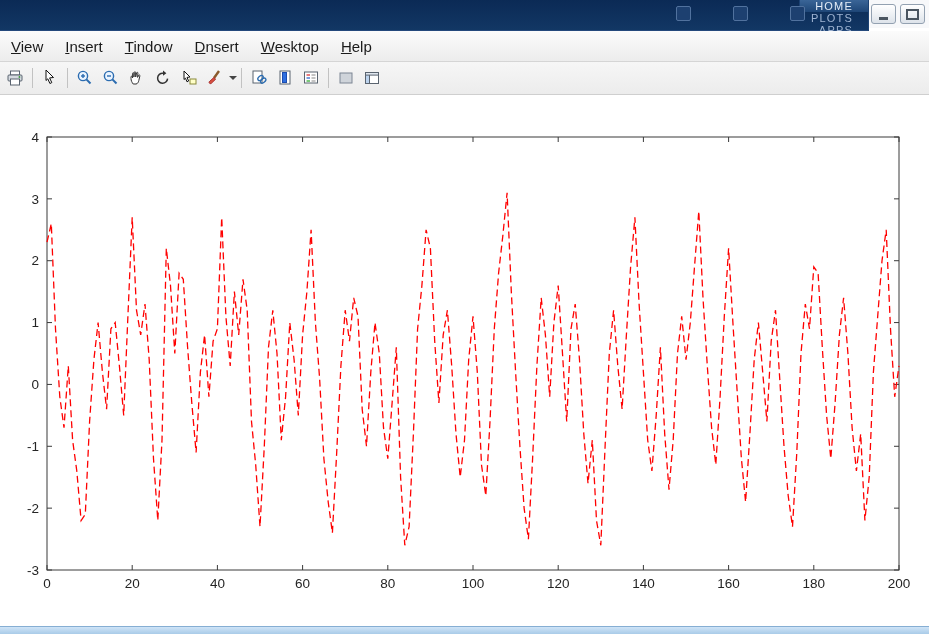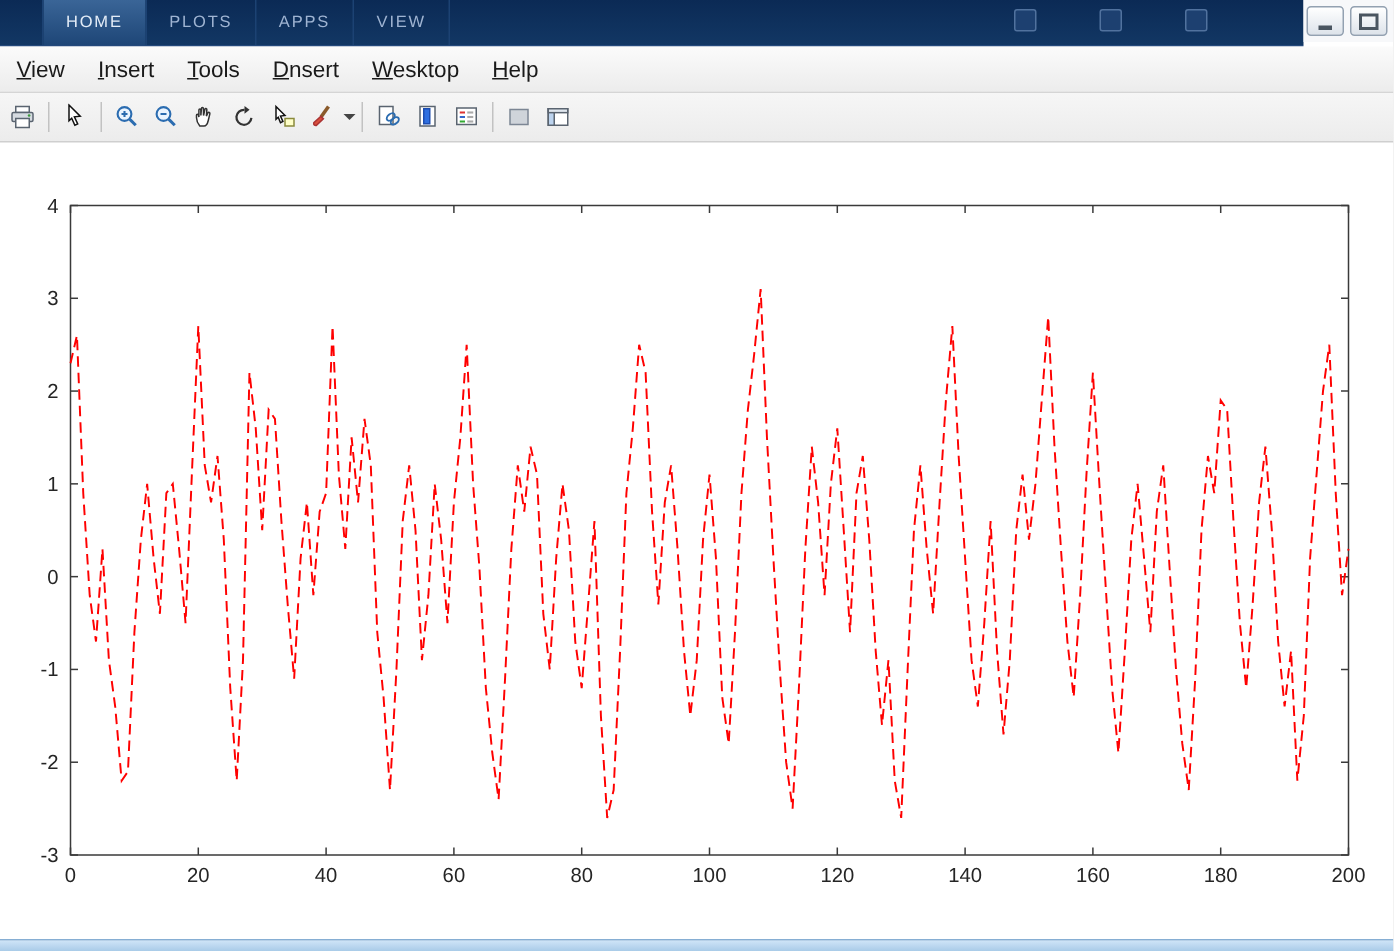--- a/index.html
+++ b/index.html
@@ -2,21 +2,21 @@
 <html><head>
 <meta charset="utf-8">
 <style>
   html,body{margin:0;padding:0;background:#e8e8e8;}
   .screen{position:relative;width:929px;height:634px;background:#ffffff;overflow:hidden;
           font-family:"Liberation Sans",sans-serif;}
 
   
   .ribbon{position:absolute;top:0;left:0;width:869px;height:30px;
           background:linear-gradient(#0b2a55,#123764);display:flex;align-items:flex-end;
-          border-bottom:1px solid #24497c;}
+          border-bottom:1px solid #24497c;flex-direction:column;}
   .rtab{height:30px;display:flex;align-items:center;padding:0 15px;margin-top:0;
         color:#9fb4d2;font-size:11px;letter-spacing:1.2px;cursor:default;
         border-right:1px solid #1c4273;}
   .rtab.first{margin-left:28px;border-left:1px solid #1c4273;}
   .rtab.gap{margin-left:46px;border-left:1px solid #1c4273;}
   .rtab.active{background:linear-gradient(#3a6597,#1e4677);color:#e3ecf7;}
   .ribbon-right{position:absolute;right:64px;top:6px;display:flex;gap:42px;}
   .ribbon-ico{width:13px;height:13px;border:1px solid #51729e;background:#1d4070;border-radius:2px;}
 
   
@@ -74,21 +74,21 @@
         <span class="glyph-min"></span>
       </div>
     <div class="win-btn">
         <span class="glyph-max"></span>
       </div>
   </div>
 
   <div class="menubar">
     <div class="menu-item"><span class="u">V</span><span>iew</span></div>
     <div class="menu-item"><span class="u">I</span><span>nsert</span></div>
-    <div class="menu-item"><span class="u">T</span><span>ools</span></div>
+    <div class="menu-item"><span class="u">T</span><span>indow</span></div>
     <div class="menu-item"><span class="u">D</span><span>nsert</span></div>
     <div class="menu-item"><span class="u">W</span><span>esktop</span></div>
     <div class="menu-item"><span class="u">H</span><span>elp</span></div>
   </div>
 
   <div class="toolbar">
     <div class="tbtn">
       <svg width="18" height="18" viewBox="0 0 18 18">
         <rect x="4.5" y="2" width="9" height="4" fill="#fff" stroke="#5a6470"></rect>
         <rect x="2" y="6" width="14" height="6" rx="1" fill="#d6dbe1" stroke="#5a6470"></rect>

